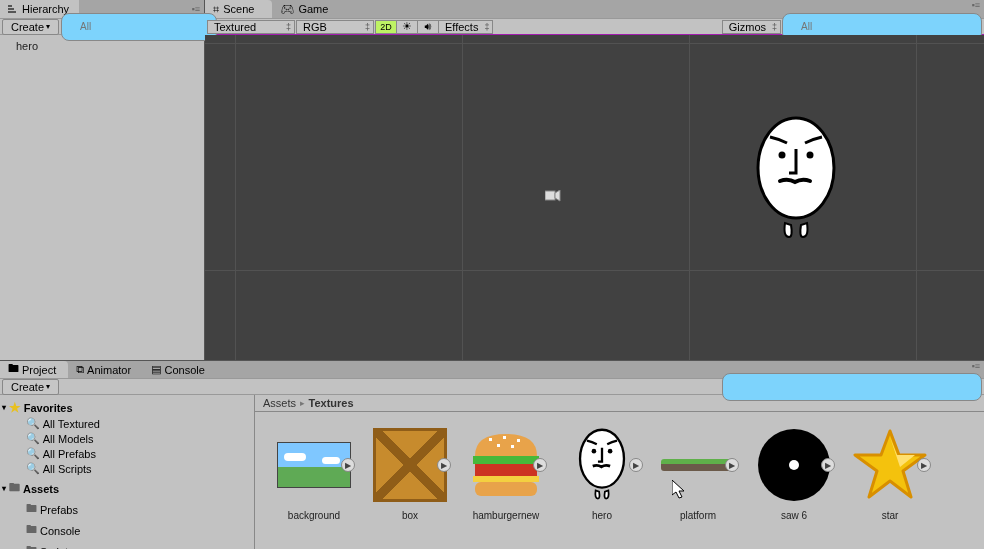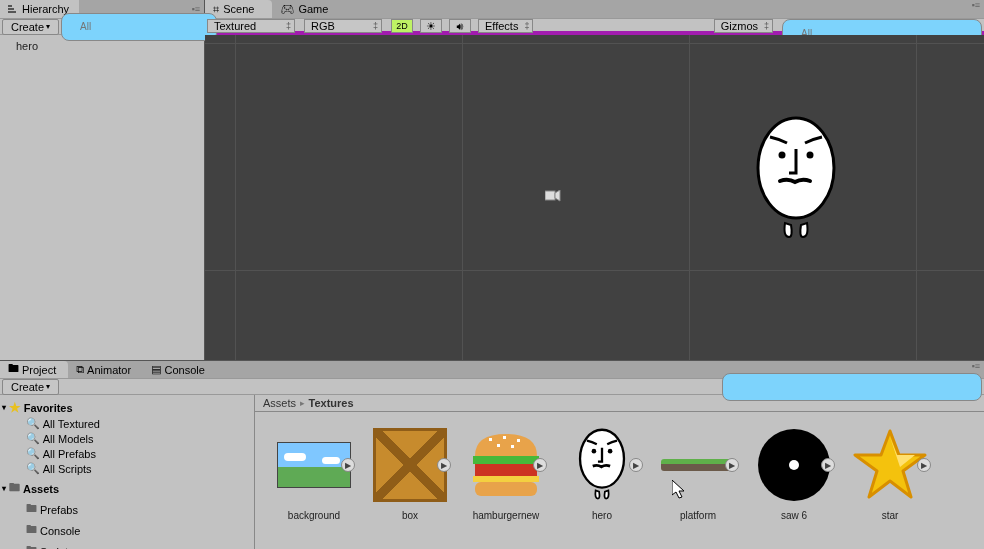--- a/index.html
+++ b/index.html
@@ -18,21 +18,21 @@
 .search-wrap { flex: 1; position: relative; display: flex; }
 .search-icon { position: absolute; left: 3px; top: 1px; font-size: 9px; color: #888; }
 .hierarchy-list { flex: 1; background: #c2c2c2; padding: 4px 0 0 16px; }
 .hierarchy-item { padding: 1px 0; color: #222; cursor: pointer; }
 
 
 .scene-panel { flex: 1; display: flex; flex-direction: column; }
 .scene-tabs { height: 18px; display: flex; background: #a5a5a5; }
 .scene-tab { padding: 2px 18px 2px 8px; display: flex; align-items: center; gap: 4px; height: 18px; cursor: pointer; }
 .scene-tab.active { background: #c2c2c2; border-top-right-radius: 4px; }
-.scene-toolbar { height: 17px; background: #c2c2c2; border-top: 1px solid #999; border-bottom: 4px solid #a21caf; display: flex; padding: 0 2px; gap: 8px; }
+.scene-toolbar { height: 17px; background: #c2c2c2; border-top: 1px solid #999; border-bottom: 1px solid #a21caf; display: flex; align-items: center; padding: 0 2px; gap: 0; }
 .tb-dropdown { border: 1px solid #888; background: #c6c6c6; padding: 1px 14px 1px 6px; margin-right: 1px; font-size: 10px; height: 14px; display: flex; align-items: center; position: relative; cursor: pointer; }
 .tb-dropdown::after { content: "‡"; position: absolute; right: 3px; top: 1px; font-size: 9px; color: #555; }
 .tb-btn { border: 1px solid #888; background: #c6c6c6; width: 22px; height: 14px; display: inline-flex; align-items: center; justify-content: center; font-size: 9px; cursor: pointer; margin-right: -1px; }
 .tb-btn.active { background: #bef264; }
 .scene-view { flex: 1; background: #414141; position: relative; overflow: hidden; }
 .grid-line-v { position: absolute; top: 0; bottom: 0; width: 1px; background: #525252; }
 .grid-line-h { position: absolute; left: 0; right: 0; height: 1px; background: #525252; }
 
 
 .hero-sprite { position: absolute; left: 550px; top: 80px; width: 82px; height: 128px; }

